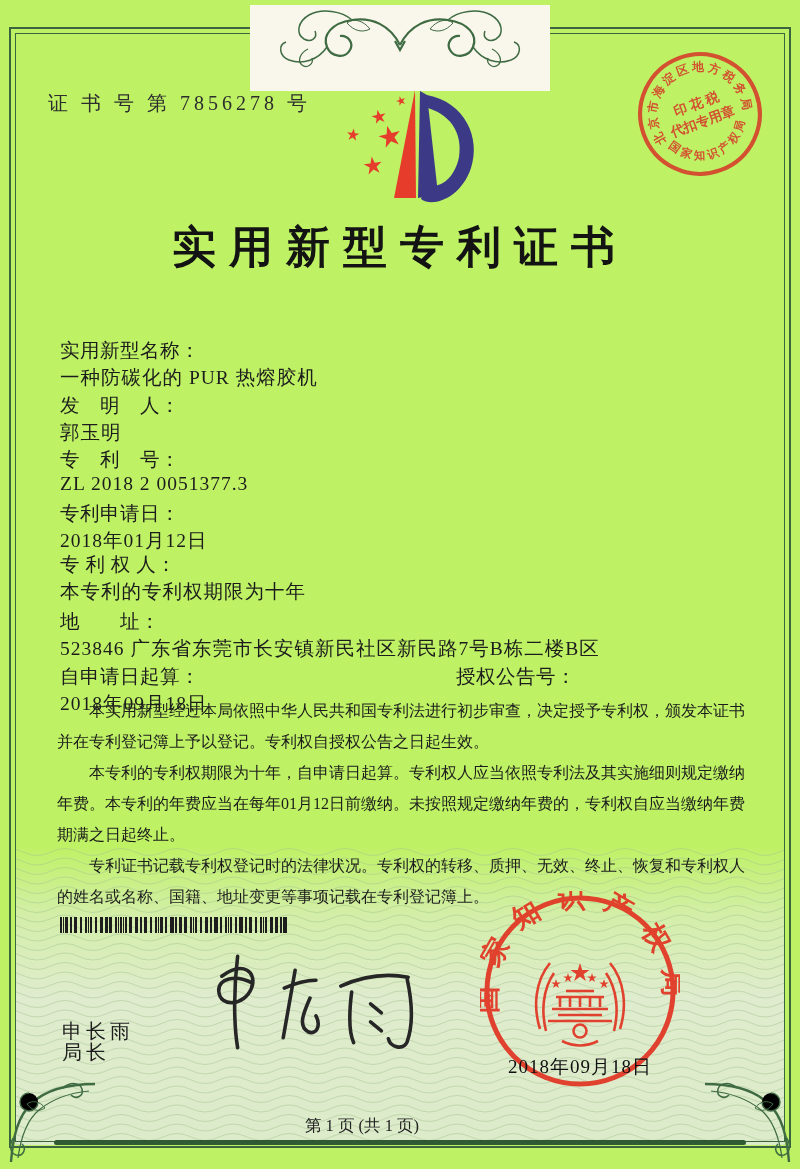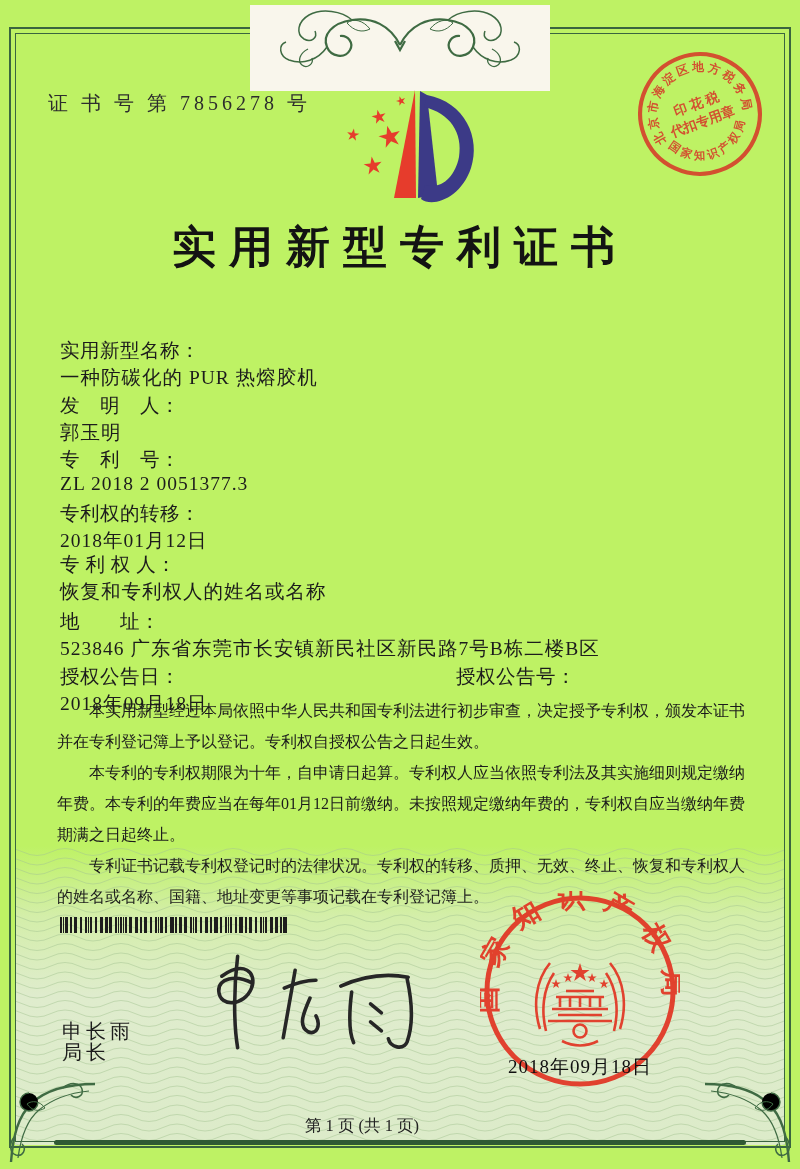--- a/index.html
+++ b/index.html
@@ -180,33 +180,33 @@
     </div>
     <div class="frow" style="top:392px">
       <span class="flabel">发　明　人：</span>
       <span class="fvalue">郭玉明</span>
     </div>
     <div class="frow" style="top:446px">
       <span class="flabel">专　利　号：</span>
       <span class="fvalue">ZL 2018 2 0051377.3</span>
     </div>
     <div class="frow" style="top:500px">
-      <span class="flabel">专利权的转移：</span>
+      <span class="flabel">专利申请日：</span>
       <span class="fvalue">2018年01月12日</span>
     </div>
     <div class="frow" style="top:551px">
       <span class="flabel">专 利 权 人：</span>
-      <span class="fvalue">恢复和专利权人的姓名或名称</span>
+      <span class="fvalue">本专利的专利权期限为十年</span>
     </div>
     <div class="frow" style="top:608px">
       <span class="flabel">地　　址：</span>
       <span class="fvalue wrap">523846 广东省东莞市长安镇新民社区新民路7号B栋二楼B区</span>
     </div>
     <div class="frow" style="top:663px;right:56px">
-      <span class="flabel">授权公告日：</span>
+      <span class="flabel">自申请日起算：</span>
       <span class="fvalue">2018年09月18日</span>
       <span class="grant2">
         <span class="flabel">授权公告号：</span>
       </span>
     </div>
 
     <div class="abs paras">
       <p>本实用新型经过本局依照中华人民共和国专利法进行初步审查，决定授予专利权，颁发本证书并在专利登记簿上予以登记。专利权自授权公告之日起生效。</p>
       <p>本专利的专利权期限为十年，自申请日起算。专利权人应当依照专利法及其实施细则规定缴纳年费。本专利的年费应当在每年01月12日前缴纳。未按照规定缴纳年费的，专利权自应当缴纳年费期满之日起终止。</p>
       <p>专利证书记载专利权登记时的法律状况。专利权的转移、质押、无效、终止、恢复和专利权人的姓名或名称、国籍、地址变更等事项记载在专利登记簿上。</p>

